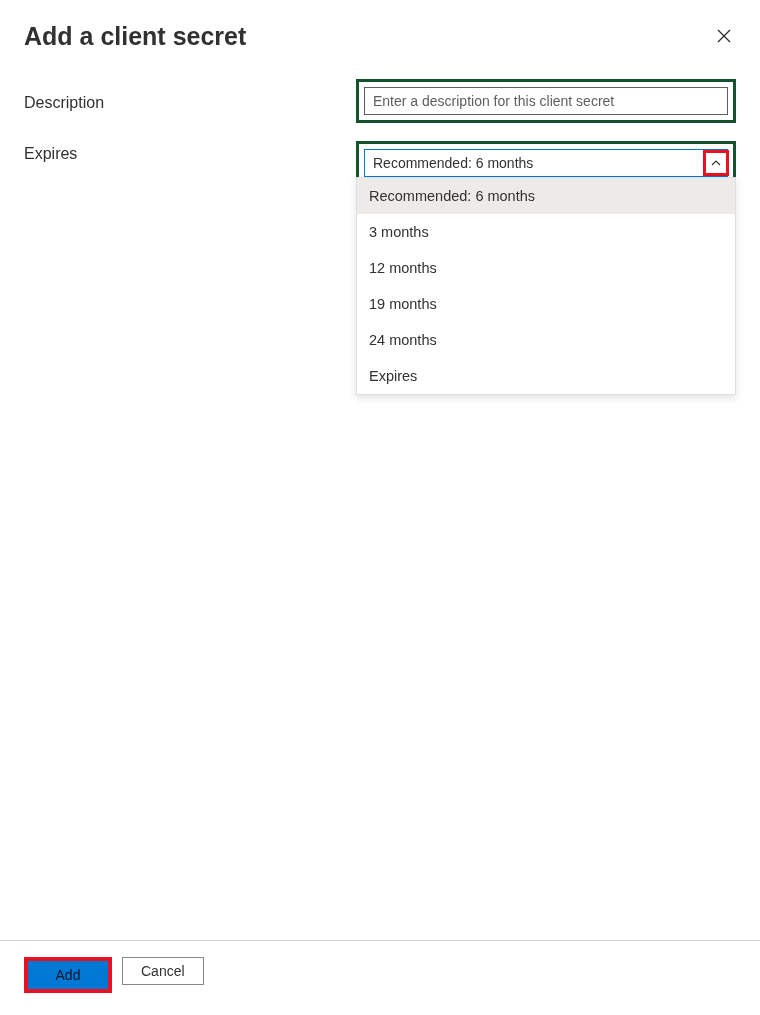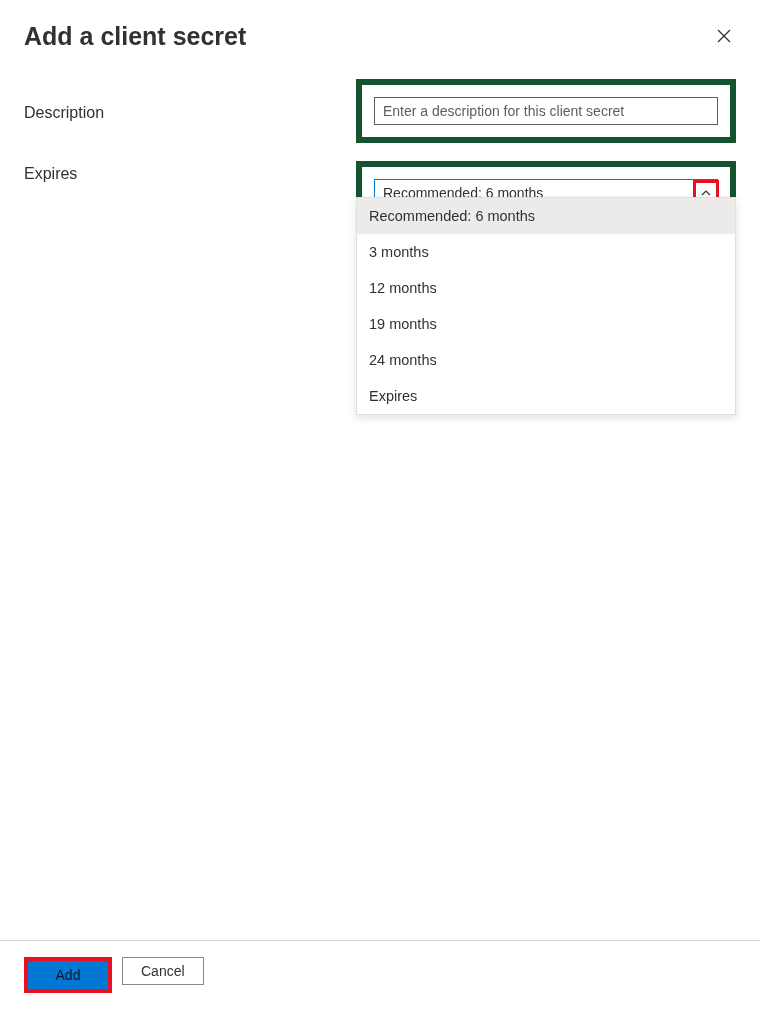--- a/index.html
+++ b/index.html
@@ -45,22 +45,22 @@
     width: 332px;
     font-size: 16px;
     color: #323130;
     padding-top: 4px;
   }
   .field-wrap {
     position: relative;
     flex: 1;
   }
   .highlight-box {
-    border: 6px solid #14532d;
-    padding: 12px;
+    border: 3px solid #14532d;
+    padding: 5px;
   }
   .text-input {
     width: 100%;
     height: 28px;
     border: 1px solid #605e5c;
     padding: 0 8px;
     font-size: 14px;
     font-family: inherit;
     outline: none;
     display: block;

